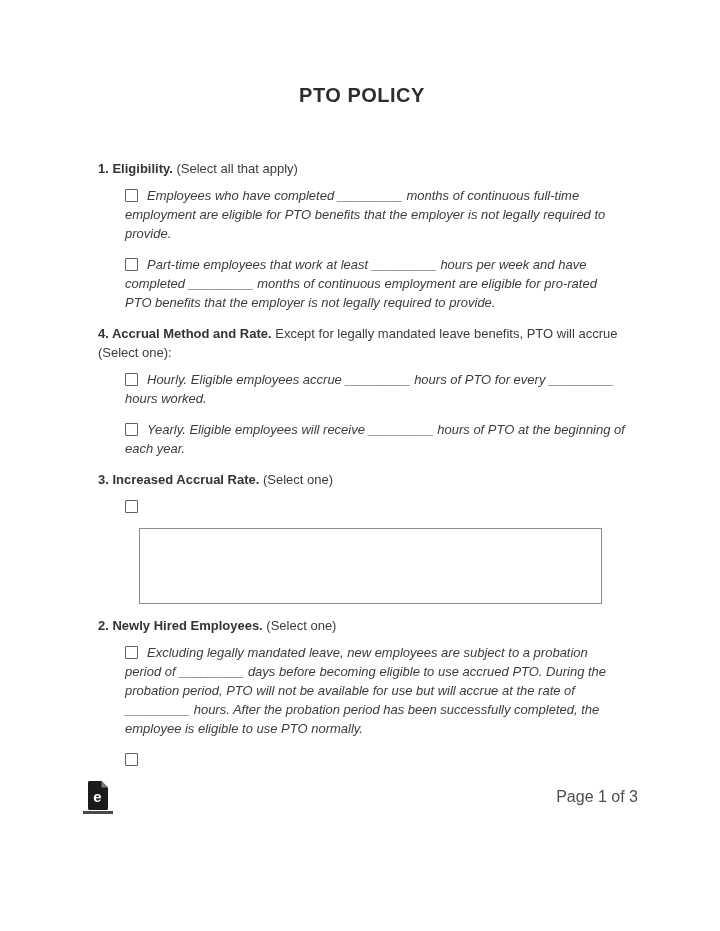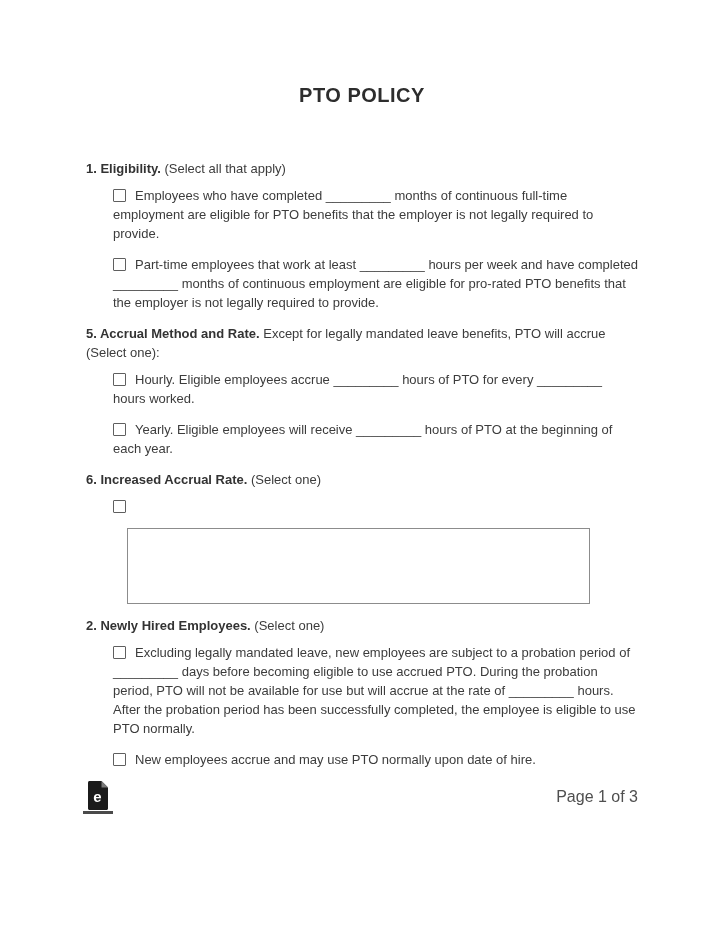--- a/index.html
+++ b/index.html
@@ -22,26 +22,27 @@
   }
   .title {
     margin: 0 0 52px 0;
     font-size: 20px;
     line-height: 23px;
     font-weight: bold;
     letter-spacing: 0.5px;
     text-align: center;
     color: #2d2d2d;
   }
-  .sec { margin: 0; }
+  .sec { margin: 12px; }
   .sec-heading { margin: 0 0 8px 0; }
   .sec-heading b { font-weight: bold; color: #333333; }
   .item {
     margin: 0 0 12px 27px;
     max-width: 525px;
+    font-style: italic;
   }
   .cb {
     display: inline-block;
     width: 13px;
     height: 13px;
     box-sizing: border-box;
     border: 1.5px solid #5f5f5f;
     border-radius: 1px;
     background: #ffffff;
     margin-right: 9px;
@@ -83,35 +84,35 @@
 
   <h1 class="title">PTO POLICY</h1>
 
   <div class="sec">
     <p class="sec-heading"><b>1. Eligibility.</b><span> (Select all that apply)</span></p>
     <p class="item"><span class="cb"></span><span>Employees who have completed _________ months of continuous full-time employment are eligible for PTO benefits that the employer is not legally required to provide.</span></p>
     <p class="item"><span class="cb"></span><span>Part-time employees that work at least _________ hours per week and have completed _________ months of continuous employment are eligible for pro-rated PTO benefits that the employer is not legally required to provide.</span></p>
   </div>
 
   <div class="sec">
-    <p class="sec-heading"><b>5. Accrual Method and Rate.</b><span> Except for legally mandated leave benefits, PTO will accrue (Select one):</span></p>
+    <p class="sec-heading"><b>4. Accrual Method and Rate.</b><span> Except for legally mandated leave benefits, PTO will accrue (Select one):</span></p>
     <p class="item"><span class="cb"></span><span>Hourly. Eligible employees accrue _________ hours of PTO for every _________ hours worked.</span></p>
     <p class="item"><span class="cb"></span><span>Yearly. Eligible employees will receive _________ hours of PTO at the beginning of each year.</span></p>
   </div>
 
   <div class="sec">
-    <p class="sec-heading"><b>6. Increased Accrual Rate.</b><span> (Select one)</span></p>
+    <p class="sec-heading"><b>3. Increased Accrual Rate.</b><span> (Select one)</span></p>
     <p class="item"><span class="cb"></span></p>
     <div class="ratebox"></div>
   </div>
 
   <div class="sec">
     <p class="sec-heading"><b>2. Newly Hired Employees.</b><span> (Select one)</span></p>
     <p class="item"><span class="cb"></span><span>Excluding legally mandated leave, new employees are subject to a probation period of _________ days before becoming eligible to use accrued PTO. During the probation period, PTO will not be available for use but will accrue at the rate of _________ hours. After the probation period has been successfully completed, the employee is eligible to use PTO normally.</span></p>
-    <p class="item"><span class="cb"></span><span>New employees accrue and may use PTO normally upon date of hire.</span></p>
+    <p class="item"><span class="cb"></span></p>
   </div>
 
   <div class="footer">
     <div class="logo-wrap">
       <svg class="logo-icon" width="24" height="29" viewBox="0 0 24 29">
         <path d="M2 1.5 C2 0.7 2.7 0 3.5 0 L15.5 0 L22 6.5 L22 27.5 C22 28.3 21.3 29 20.5 29 L3.5 29 C2.7 29 2 28.3 2 27.5 Z" fill="#1b1b1b"></path>
         <path d="M15.5 0 L22 6.5 L15.5 6.5 Z" fill="#7a7a7a"></path>
         <text x="11.5" y="20.5" text-anchor="middle" font-family="Liberation Sans, DejaVu Sans, sans-serif" font-size="15" font-weight="bold" fill="#ffffff">e</text>
       </svg>
       <div class="logo-underline"></div>

